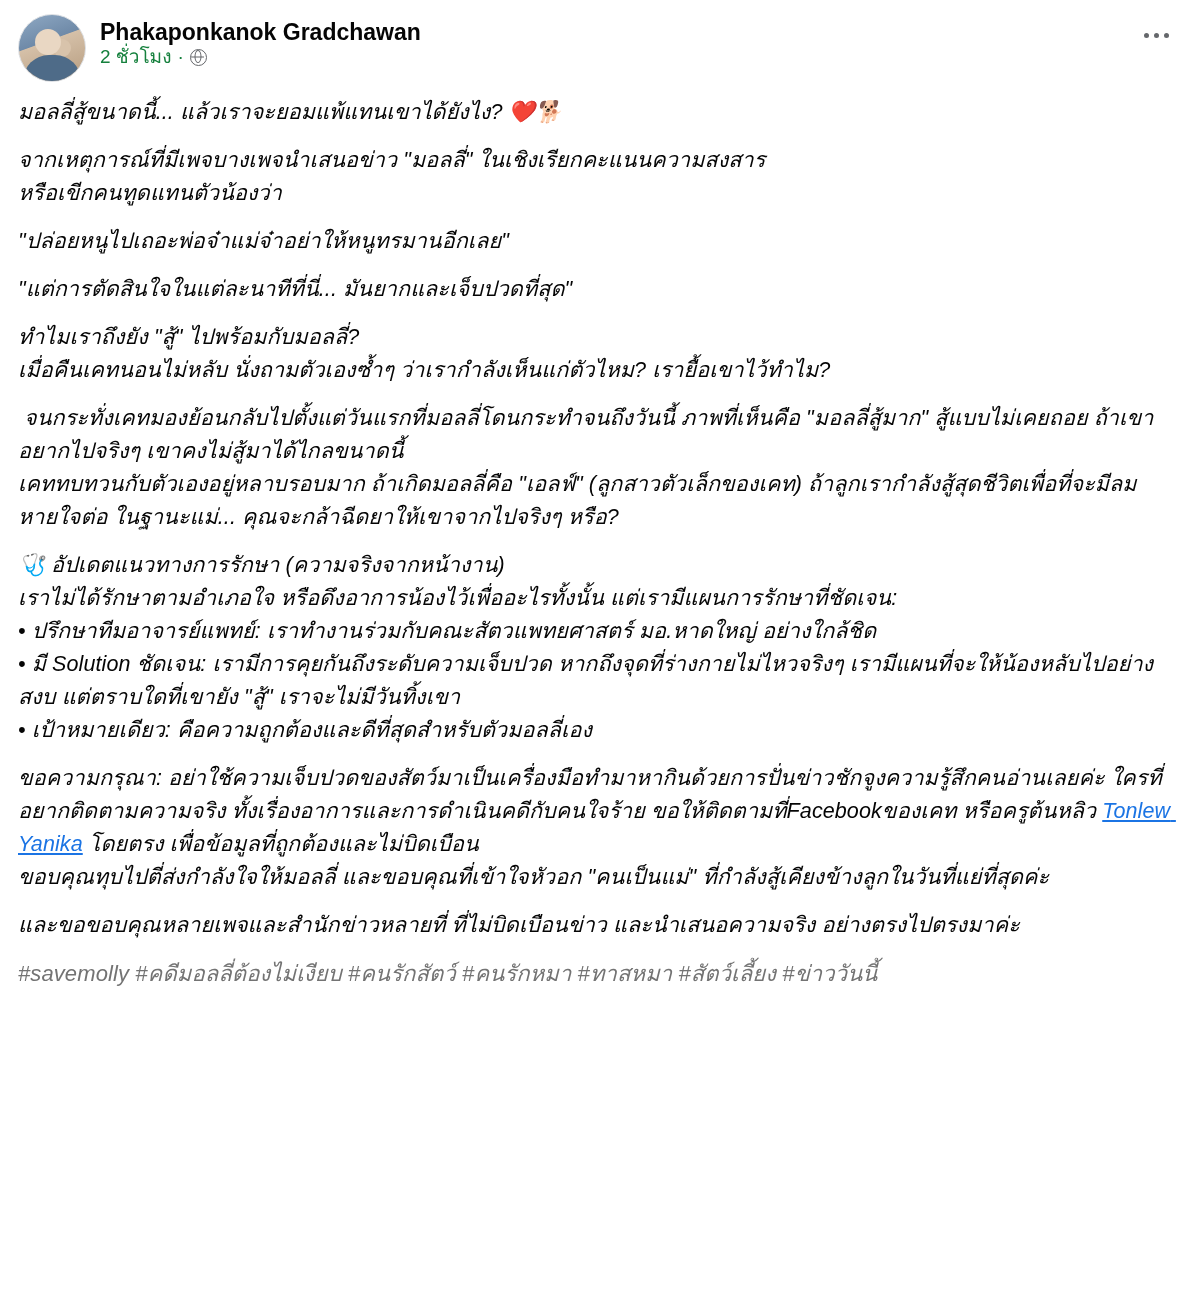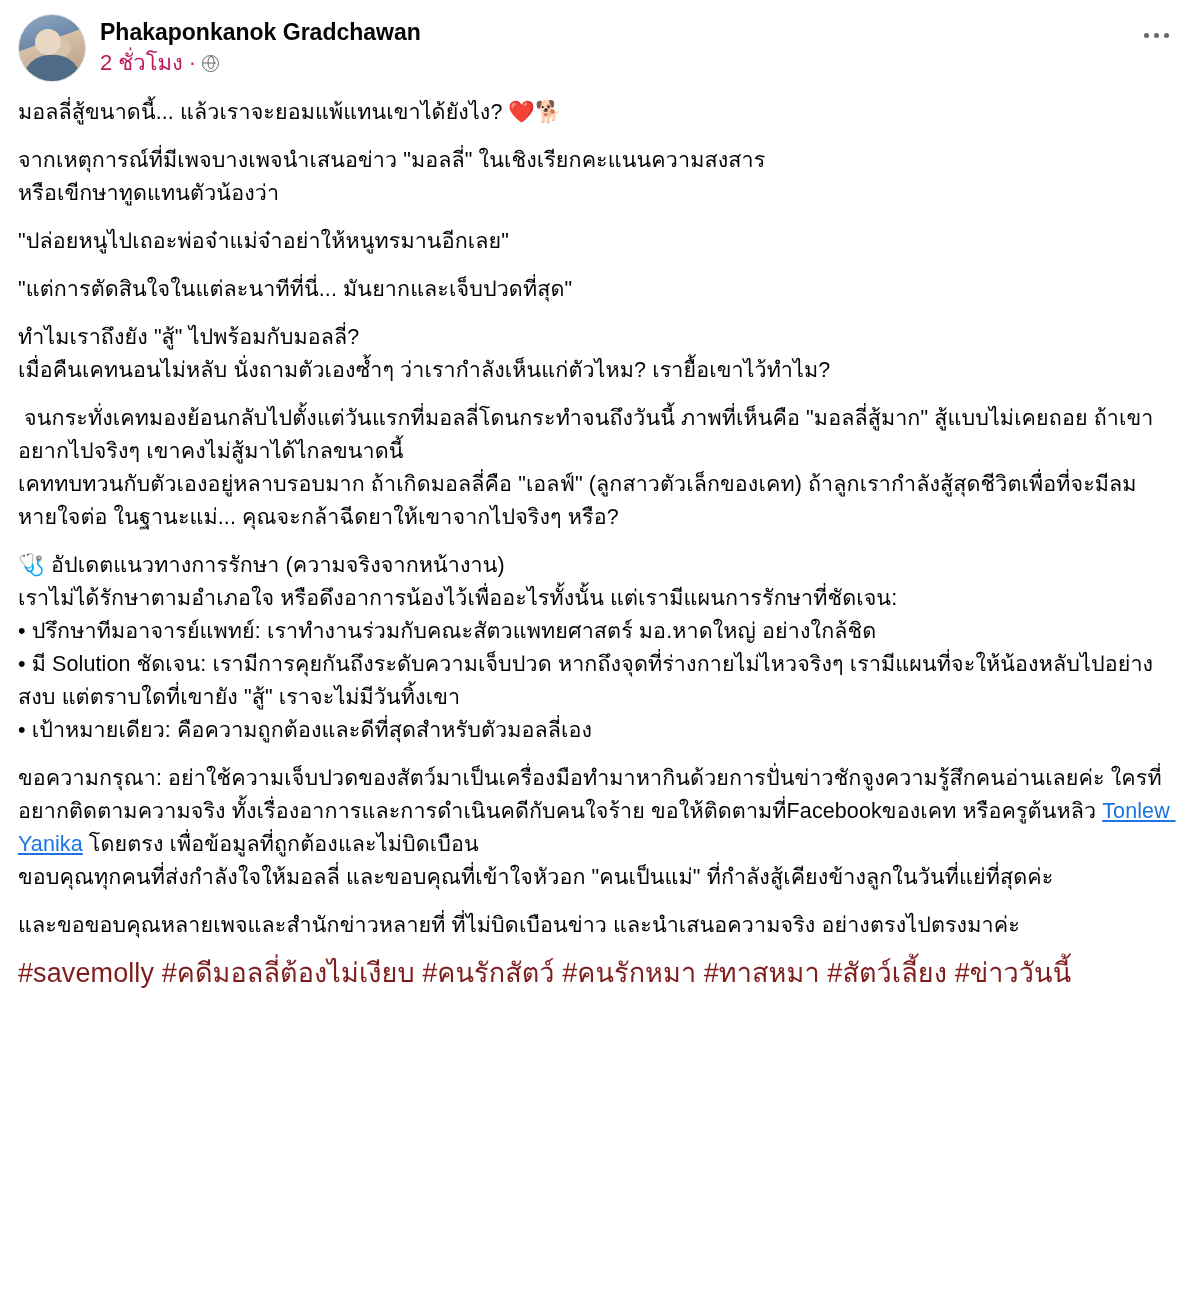--- a/index.html
+++ b/index.html
@@ -63,23 +63,22 @@
   }
   .author-name {
     font-size: 23px;
     font-weight: bold;
     line-height: 28px;
     color: #050505;
   }
   .meta-row {
     display: flex;
     align-items: center;
-    margin-top: 6px;
-    color: #be185d;
-    font-size: 22px;
+    color: #15803d;
+    font-size: 19px;
     line-height: 22px;
   }
   .meta-sep {
     margin: 0 6px;
   }
   .globe-icon {
     display: inline-block;
     width: 17px;
     height: 17px;
     border-radius: 50%;
@@ -126,32 +125,33 @@
     height: 5px;
     border-radius: 50%;
     background: #65676b;
     display: block;
   }
   .post-body {
     font-size: 21.5px;
     line-height: 33px;
     color: #050505;
     letter-spacing: 0.1px;
+    font-style: italic;
   }
   .para {
     margin: 0 0 15px 0;
     white-space: pre-wrap;
   }
   .mention {
     color: #1b74e4;
   }
   .hashtags {
-    color: #7f1d1d;
+    color: #737373;
     margin-top: 4px;
-    font-size: 27px;
+    font-size: 22px;
     line-height: 33px;
   }
 </style>
 </head>
 <body>
 
 <div class="post">
 
   <div class="post-header">
     <div class="avatar">
@@ -169,34 +169,34 @@
     <div class="menu-dots">
       <span></span>
       <span></span>
       <span></span>
     </div>
   </div>
 
   <div class="post-body">
     <p class="para">มอลลี่สู้ขนาดนี้... แล้วเราจะยอมแพ้แทนเขาได้ยังไง? ❤️🐕</p>
     <p class="para">จากเหตุการณ์ที่มีเพจบางเพจนำเสนอข่าว "มอลลี่" ในเชิงเรียกคะแนนความสงสาร
-หรือเขีกษาทูดแทนตัวน้องว่า</p>
+หรือเขีกคนทูดแทนตัวน้องว่า</p>
     <p class="para">"ปล่อยหนูไปเถอะพ่อจ๋าแม่จ๋าอย่าให้หนูทรมานอีกเลย"</p>
     <p class="para">"แต่การตัดสินใจในแต่ละนาทีที่นี่... มันยากและเจ็บปวดที่สุด"</p>
     <p class="para">ทำไมเราถึงยัง "สู้" ไปพร้อมกับมอลลี่?
 เมื่อคืนเคทนอนไม่หลับ นั่งถามตัวเองซ้ำๆ ว่าเรากำลังเห็นแก่ตัวไหม? เรายื้อเขาไว้ทำไม?</p>
     <p class="para"> จนกระทั่งเคทมองย้อนกลับไปตั้งแต่วันแรกที่มอลลี่โดนกระทำจนถึงวันนี้ ภาพที่เห็นคือ "มอลลี่สู้มาก" สู้แบบไม่เคยถอย ถ้าเขาอยากไปจริงๆ เขาคงไม่สู้มาได้ไกลขนาดนี้
 เคททบทวนกับตัวเองอยู่หลาบรอบมาก ถ้าเกิดมอลลี่คือ "เอลฟ์" (ลูกสาวตัวเล็กของเคท) ถ้าลูกเรากำลังสู้สุดชีวิตเพื่อที่จะมีลมหายใจต่อ ในฐานะแม่... คุณจะกล้าฉีดยาให้เขาจากไปจริงๆ หรือ?</p>
     <p class="para">🩺 อัปเดตแนวทางการรักษา (ความจริงจากหน้างาน)
 เราไม่ได้รักษาตามอำเภอใจ หรือดึงอาการน้องไว้เพื่ออะไรทั้งนั้น แต่เรามีแผนการรักษาที่ชัดเจน:
 • ปรึกษาทีมอาจารย์แพทย์: เราทำงานร่วมกับคณะสัตวแพทยศาสตร์ มอ.หาดใหญ่ อย่างใกล้ชิด
 • มี Solution ชัดเจน: เรามีการคุยกันถึงระดับความเจ็บปวด หากถึงจุดที่ร่างกายไม่ไหวจริงๆ เรามีแผนที่จะให้น้องหลับไปอย่างสงบ แต่ตราบใดที่เขายัง "สู้" เราจะไม่มีวันทิ้งเขา
 • เป้าหมายเดียว: คือความถูกต้องและดีที่สุดสำหรับตัวมอลลี่เอง</p>
 
     <p class="para"><span>ขอความกรุณา: อย่าใช้ความเจ็บปวดของสัตว์มาเป็นเครื่องมือทำมาหากินด้วยการปั่นข่าวชักจูงความรู้สึกคนอ่านเลยค่ะ ใครที่อยากติดตามความจริง ทั้งเรื่องอาการและการดำเนินคดีกับคนใจร้าย ขอให้ติดตามที่Facebookของเคท หรือครูต้นหลิว </span><a class="mention" href="#">Tonlew Yanika</a><span> โดยตรง เพื่อข้อมูลที่ถูกต้องและไม่บิดเบือน
-ขอบคุณทุกคนที่ส่งกำลังใจให้มอลลี่ และขอบคุณที่เข้าใจหัวอก "คนเป็นแม่" ที่กำลังสู้เคียงข้างลูกในวันที่แย่ที่สุดค่ะ</span></p>
+ขอบคุณทุบไปตี่ส่งกำลังใจให้มอลลี่ และขอบคุณที่เข้าใจหัวอก "คนเป็นแม่" ที่กำลังสู้เคียงข้างลูกในวันที่แย่ที่สุดค่ะ</span></p>
 
     <p class="para">และขอขอบคุณหลายเพจและสำนักข่าวหลายที่ ที่ไม่บิดเบือนข่าว และนำเสนอความจริง อย่างตรงไปตรงมาค่ะ</p>
 
     <div class="hashtags">#savemolly #คดีมอลลี่ต้องไม่เงียบ #คนรักสัตว์ #คนรักหมา #ทาสหมา #สัตว์เลี้ยง #ข่าววันนี้</div>
   </div>
 
 </div>
 
 </body></html>

